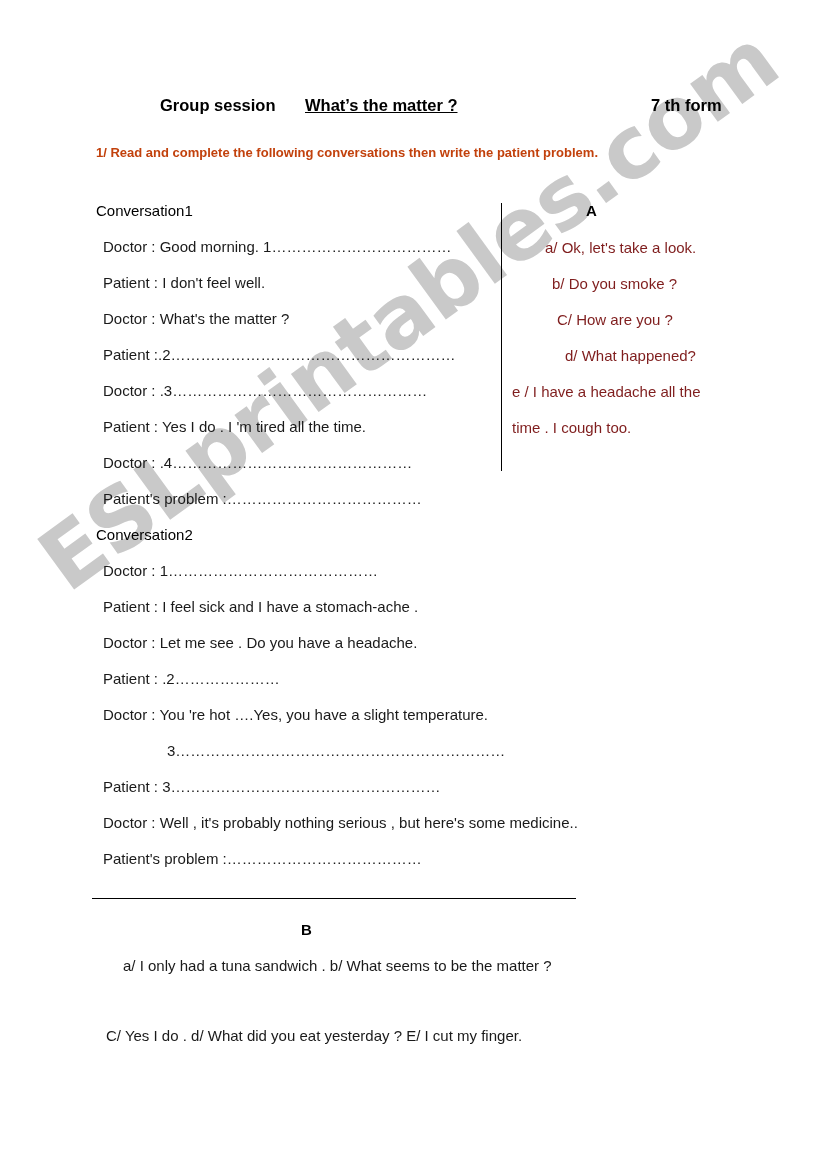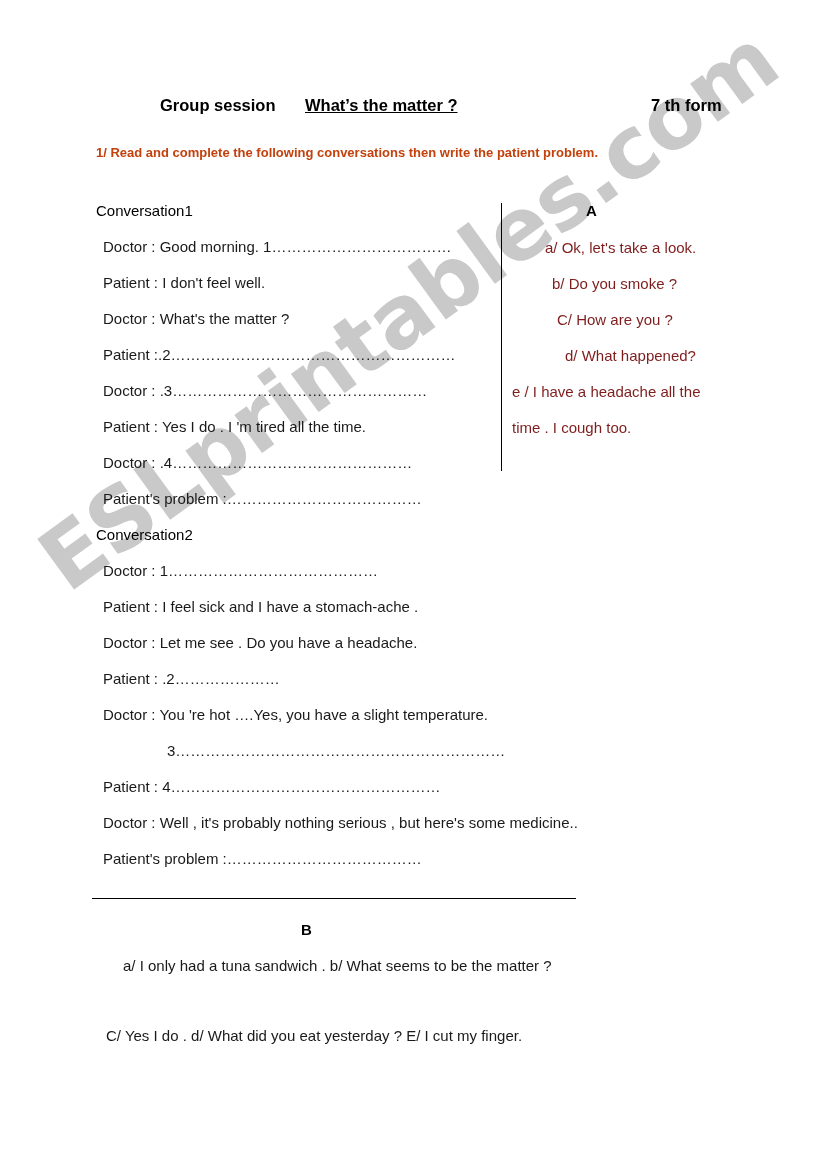--- a/index.html
+++ b/index.html
@@ -183,21 +183,21 @@
     <div class="line" style="top:490px">Patient's problem :…………………………………</div>
 
     <div class="conv-heading" id="conv2-heading">Conversation2</div>
 
     <div class="line" style="top:562px">Doctor : 1……………………………………</div>
     <div class="line" style="top:598px">Patient : I feel sick and I have a stomach-ache .</div>
     <div class="line" style="top:634px">Doctor : Let me see . Do you have a headache.</div>
     <div class="line" style="top:670px">Patient : .2…………………</div>
     <div class="line" style="top:706px">Doctor : You 're hot ….Yes, you have a slight temperature.</div>
     <div class="line indent" style="top:742px">3…………………………………………………………</div>
-    <div class="line" style="top:778px">Patient : 4………………………………………………</div>
+    <div class="line" style="top:778px">Patient : 3………………………………………………</div>
     <div class="line" style="top:814px">Doctor : Well , it's probably nothing serious , but here's some medicine..</div>
     <div class="line" style="top:850px">Patient's problem :…………………………………</div>
 
     <div class="col-a-label">A</div>
 
     <div class="a-item" style="left:545px; top:239px">a/ Ok, let's take a look.</div>
     <div class="a-item" style="left:552px; top:275px">b/ Do you smoke ?</div>
     <div class="a-item" style="left:557px; top:311px">C/ How are you ?</div>
     <div class="a-item" style="left:565px; top:347px">d/ What happened?</div>
     <div class="a-item" style="left:512px; top:383px">e / I have a headache all the</div>

